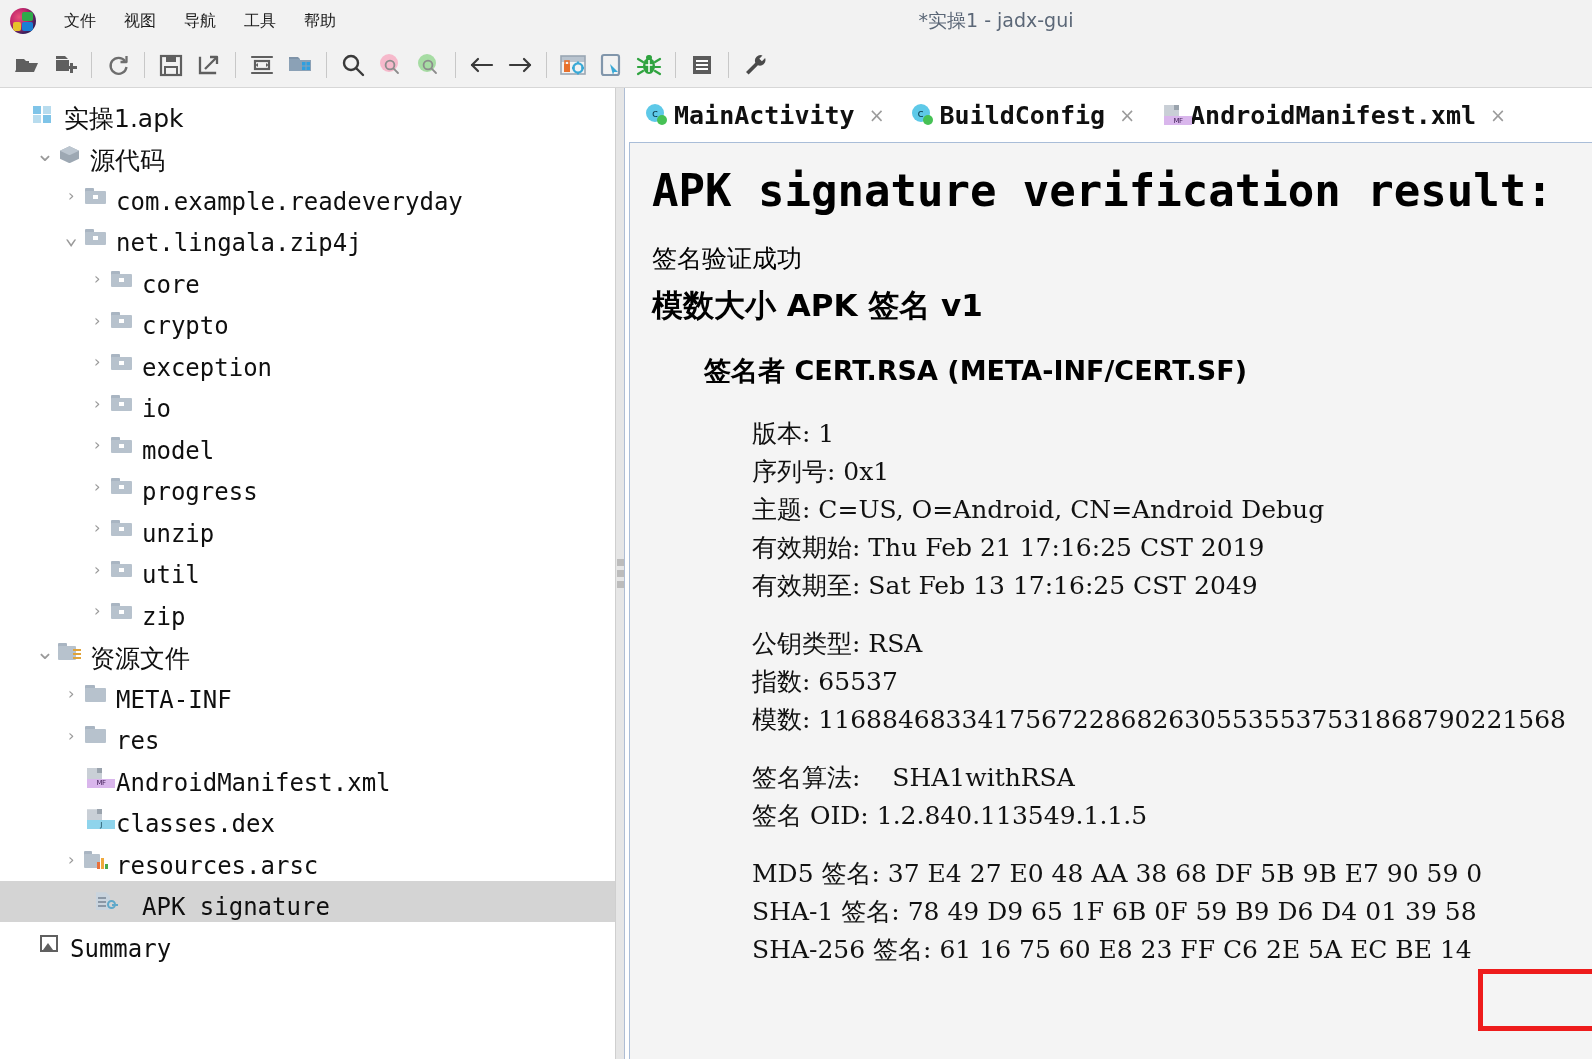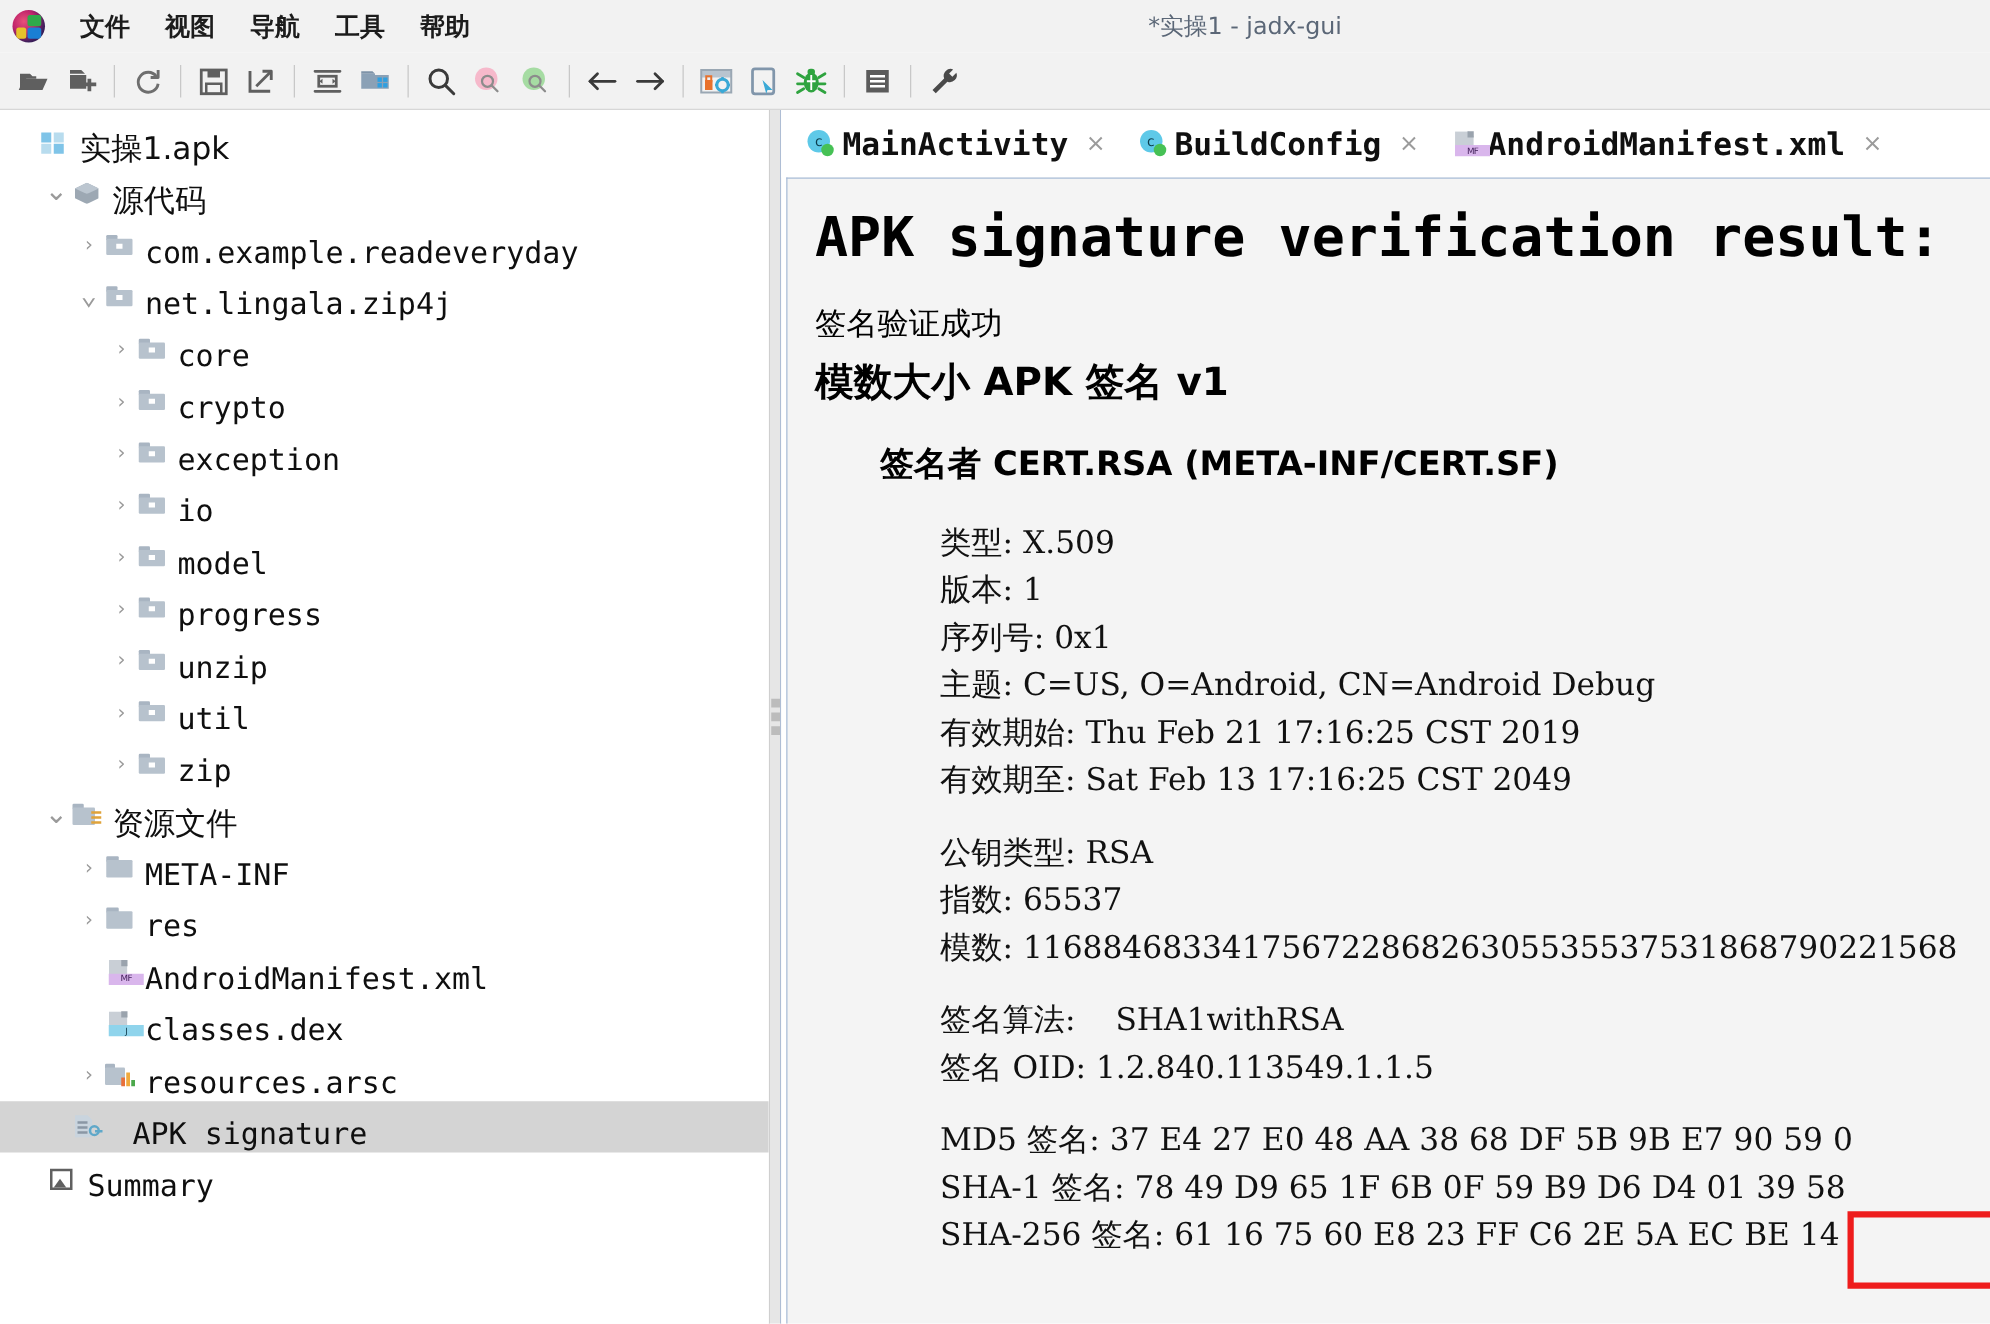--- a/index.html
+++ b/index.html
@@ -26,26 +26,25 @@
     border-radius: 50%;
     position: relative;
     background: radial-gradient(circle at 35% 35%, #e8517a 0%, #c0246b 38%, #3d1f5c 70%, #1c1030 100%);
     overflow: hidden;
     flex: none;
   }
   #app-logo .g1 { position:absolute; left:12px; top:4px; width:11px; height:9px; background:#2faa4a; border-radius:2px; }
   #app-logo .g2 { position:absolute; left:12px; top:14px; width:11px; height:9px; background:#1a7fd4; border-radius:2px; }
   #app-logo .g3 { position:absolute; left:3px; top:14px; width:8px; height:9px; background:#e6c22b; border-radius:2px; }
   .menu-item {
-    font-size: 20px;
+    font-size: 16px;
     color: #1c1c1c;
     padding: 3px 14px;
     cursor: default;
     white-space: nowrap;
-    font-weight: bold;
   }
   #window-title {
     position: absolute;
     left: 0; right: 0;
     text-align: center;
     font-size: 19px;
     color: #5b6777;
     pointer-events: none;
     transform: translateX(200px);
   }
@@ -609,21 +608,21 @@
         <span class="twisty">›</span>
         <span class="ticon ic-arsc">
           <span class="tab"></span>
           <span class="body"></span>
           <span class="b b1"></span>
           <span class="b b2"></span>
           <span class="b b3"></span>
         </span>
         <span class="tlabel">resources.arsc</span>
       </div>
-      <div class="tree-row selected" style="padding-left: 16px; gap: 16px;">
+      <div class="tree-row selected" style="padding-left: 52px; gap: 16px;">
         <span class="twisty empty"></span>
         <span class="ticon ic-sig">
           <span class="page"></span>
           <span class="lines"></span>
           <span class="key"></span>
           <span class="keyst"></span>
         </span>
         <span class="tlabel">APK signature</span>
       </div>
       <div class="tree-row" style="padding-left: 12px;">
@@ -673,21 +672,20 @@
         <span class="tab-close">×</span>
       </div>
     </div>
 
     <div id="editor">
       <div class="doc-h1">APK signature verification result:</div>
       <div class="doc-p">签名验证成功</div>
       <div class="doc-h3">模数大小 APK 签名 v1</div>
       <div class="doc-signer">签名者 CERT.RSA (META-INF/CERT.SF)</div>
       <div id="cert-block">
-          <div class="doc-line">类型: X.509</div>
           <div class="doc-line">版本: 1</div>
           <div class="doc-line">序列号: 0x1</div>
           <div class="doc-line">主题: C=US, O=Android, CN=Android Debug</div>
           <div class="doc-line">有效期始: Thu Feb 21 17:16:25 CST 2019</div>
           <div class="doc-line">有效期至: Sat Feb 13 17:16:25 CST 2049</div>
         </div>
       <div class="doc-gap"></div>
       <div id="key-block">
           <div class="doc-line">公钥类型: RSA</div>
           <div class="doc-line">指数: 65537</div>

